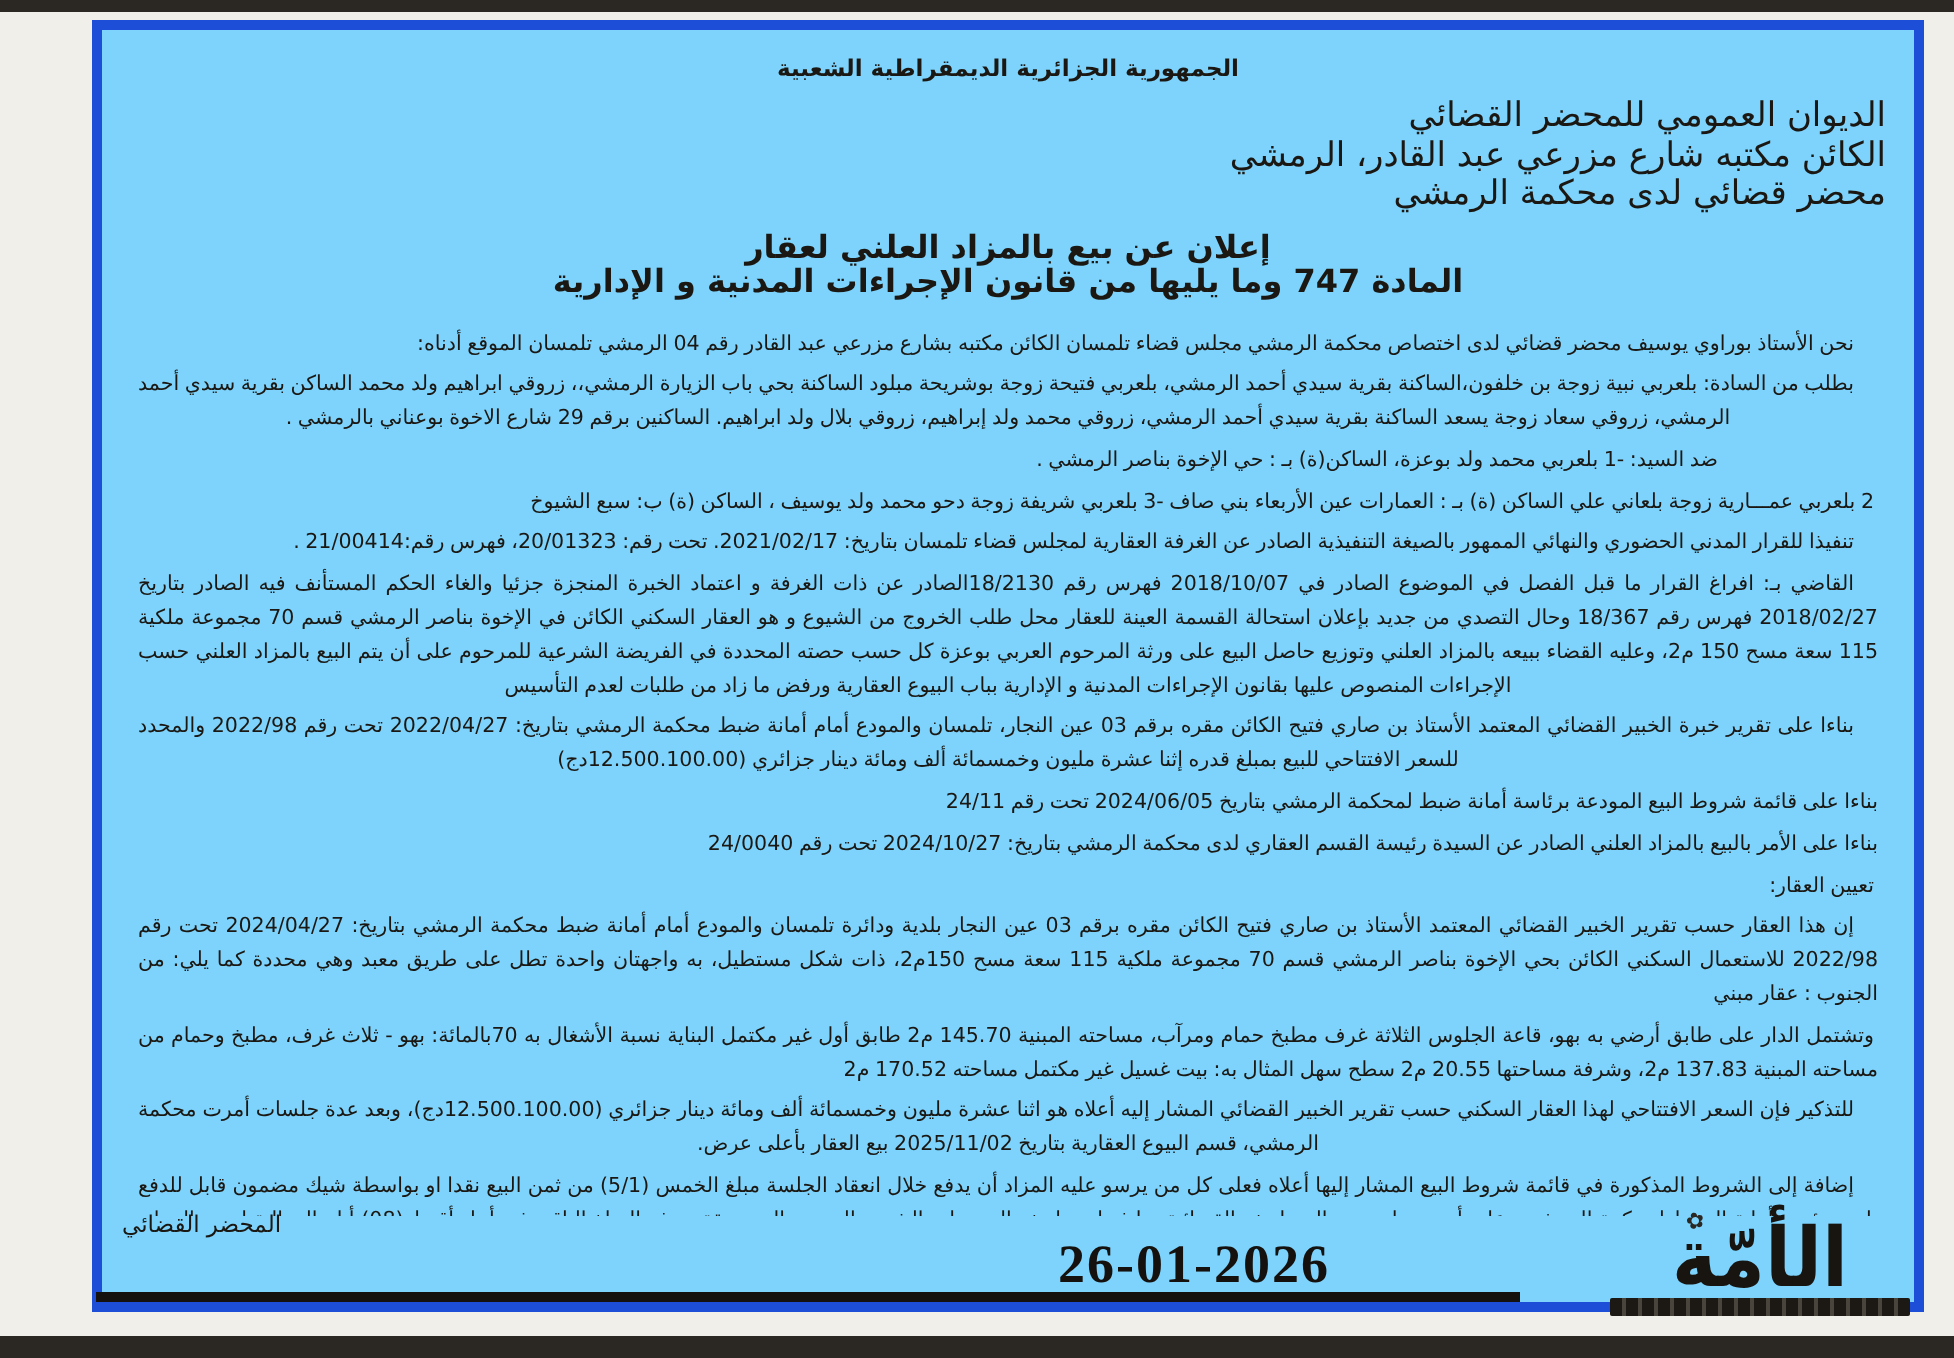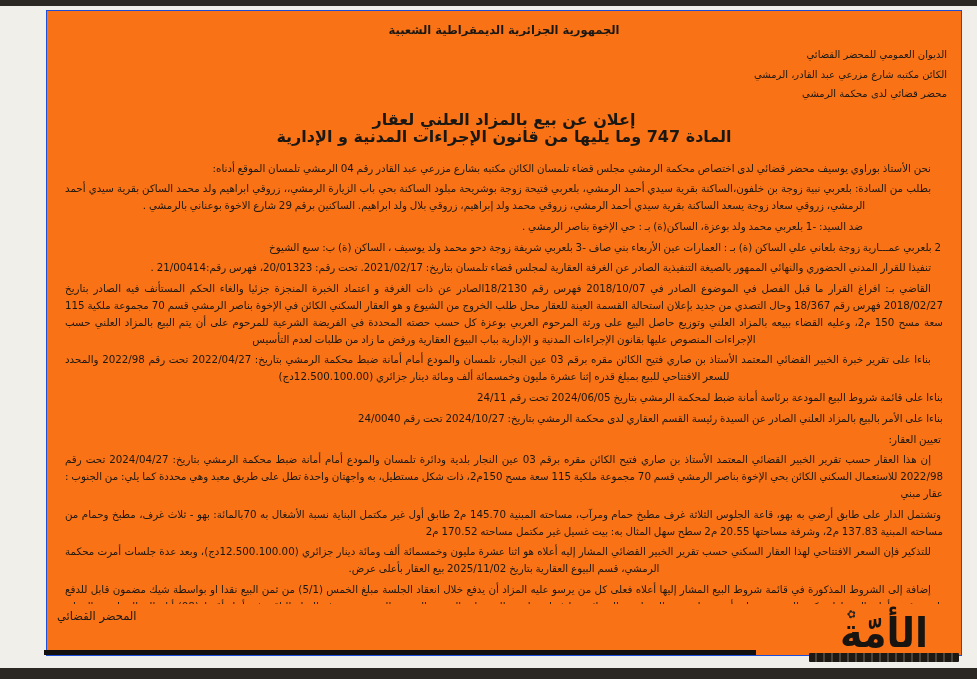--- a/index.html
+++ b/index.html
@@ -10,29 +10,29 @@
     color:#1b1813;
   }
   .top-bar{
     position:absolute;top:0;left:0;width:977px;height:6px;background:#2b2722;
   }
   .bottom-bar{
     position:absolute;top:668px;left:0;width:977px;height:11px;background:#2b2722;
   }
   .frame{
     position:absolute;left:46px;top:10px;width:916px;height:646px;
-    box-sizing:border-box;background:#f97316;
-    border:1px solid #1d4ed8;
+    box-sizing:border-box;background:#7dd3fc;
+    border:5px solid #1d4ed8;
     padding:8px 14px 0 14px;
   }
   .republic{
     text-align:center;font-size:11.5px;font-weight:bold;margin:4px 0 8px 0;
   }
   .office{
-    font-size:10px;line-height:19.5px;
+    font-size:17px;line-height:19.5px;
   }
   .title-block{
     text-align:center;font-weight:bold;font-size:16px;line-height:17px;margin-top:7px;
   }
   .body-text{
     margin-top:11px;font-size:10.3px;line-height:16.8px;
     text-align:justify;word-spacing:-0.5px;
     height:448px;overflow:hidden;
   }
   .body-text p{margin:4px;}
@@ -102,20 +102,21 @@
     <p class="indent">إن هذا العقار حسب تقرير الخبير القضائي المعتمد الأستاذ بن صاري فتيح الكائن مقره برقم 03 عين النجار بلدية ودائرة تلمسان والمودع أمام أمانة ضبط محكمة الرمشي بتاريخ: 2024/04/27 تحت رقم 2022/98 للاستعمال السكني الكائن بحي الإخوة بناصر الرمشي قسم 70 مجموعة ملكية 115 سعة مسح 150م2، ذات شكل مستطيل، به واجهتان واحدة تطل على طريق معبد وهي محددة كما يلي: من الجنوب : عقار مبني</p>
     <p class="indent-sm">وتشتمل الدار على طابق أرضي به بهو، قاعة الجلوس الثلاثة غرف مطبخ حمام ومرآب، مساحته المبنية 145.70 م2 طابق أول غير مكتمل البناية نسبة الأشغال به 70بالمائة: بهو - ثلاث غرف، مطبخ وحمام من مساحته المبنية 137.83 م2، وشرفة مساحتها 20.55 م2 سطح سهل المثال به: بيت غسيل غير مكتمل مساحته 170.52 م2</p>
     <p class="indent last-center">للتذكير فإن السعر الافتتاحي لهذا العقار السكني حسب تقرير الخبير القضائي المشار إليه أعلاه هو اثنا عشرة مليون وخمسمائة ألف ومائة دينار جزائري (12.500.100.00دج)، وبعد عدة جلسات أمرت محكمة الرمشي، قسم البيوع العقارية بتاريخ 2025/11/02 بيع العقار بأعلى عرض.</p>
     <p class="indent last-center">إضافة إلى الشروط المذكورة في قائمة شروط البيع المشار إليها أعلاه فعلى كل من يرسو عليه المزاد أن يدفع خلال انعقاد الجلسة مبلغ الخمس (5/1) من ثمن البيع نقدا او بواسطة شيك مضمون قابل للدفع باسم رئيس أمانة الضبط لمحكمة الرمشي وعليه أن يتحمل جميع المصاريف القضائية بما فيها مصاريف التسجيل والشهر والرسوم المستحقة ويدفع المبلغ الباقي في أجل أقصاه(08) أيام الموالية لرسو المزاد، فعلى الراغبين في المزايدة الاطلاع على قائمة شروط البيع لدى أمانة ضبط المحكمة أو مكتب المحضر القضائي الكائن مكتبه بالعنوان المذكور أعلاه.</p>
   </div>
 
   <div class="signature">المحضر القضائي</div>
 
   <div class="date-rule"></div>
 
+  <div class="footer-date" dir="ltr">26-01-2026</div>
 
   <div class="logo">
     <span class="logo-flourish">✿</span>
     <div class="logo-text">الأمّة</div>
     <div class="logo-tagline"></div>
   </div>
 
 </div>
 
 <div class="bottom-bar"></div>

